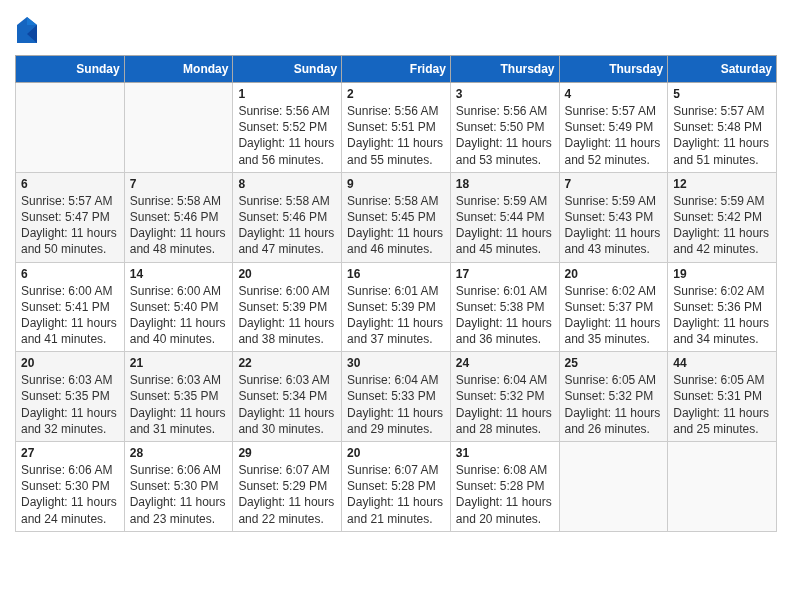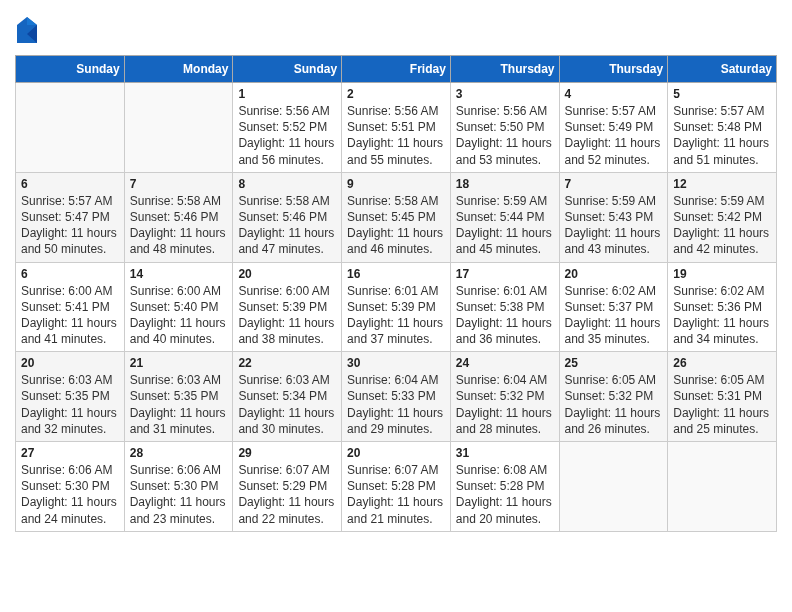--- a/index.html
+++ b/index.html
@@ -232,21 +232,21 @@
         </td>
         <td>
           <span class="day-num">24</span>
           <div class="cell-content">Sunrise: 6:04 AM<br>Sunset: 5:32 PM<br>Daylight: 11 hours and 28 minutes.</div>
         </td>
         <td>
           <span class="day-num">25</span>
           <div class="cell-content">Sunrise: 6:05 AM<br>Sunset: 5:32 PM<br>Daylight: 11 hours and 26 minutes.</div>
         </td>
         <td>
-          <span class="day-num">26</span>
+          <span class="day-num">44</span>
           <div class="cell-content">Sunrise: 6:05 AM<br>Sunset: 5:31 PM<br>Daylight: 11 hours and 25 minutes.</div>
         </td>
       </tr>
       <tr>
         <td>
           <span class="day-num">27</span>
           <div class="cell-content">Sunrise: 6:06 AM<br>Sunset: 5:30 PM<br>Daylight: 11 hours and 24 minutes.</div>
         </td>
         <td>
           <span class="day-num">28</span>

